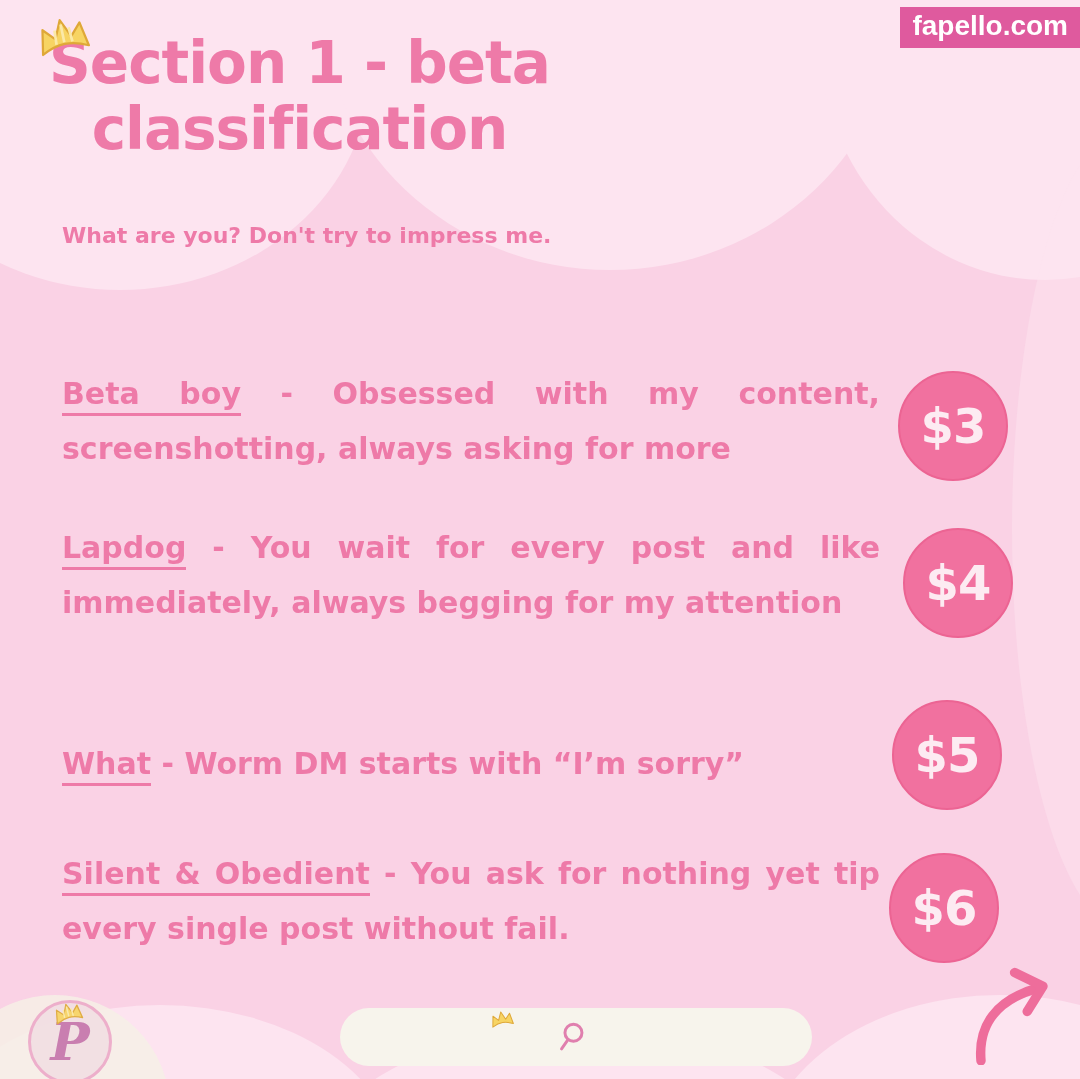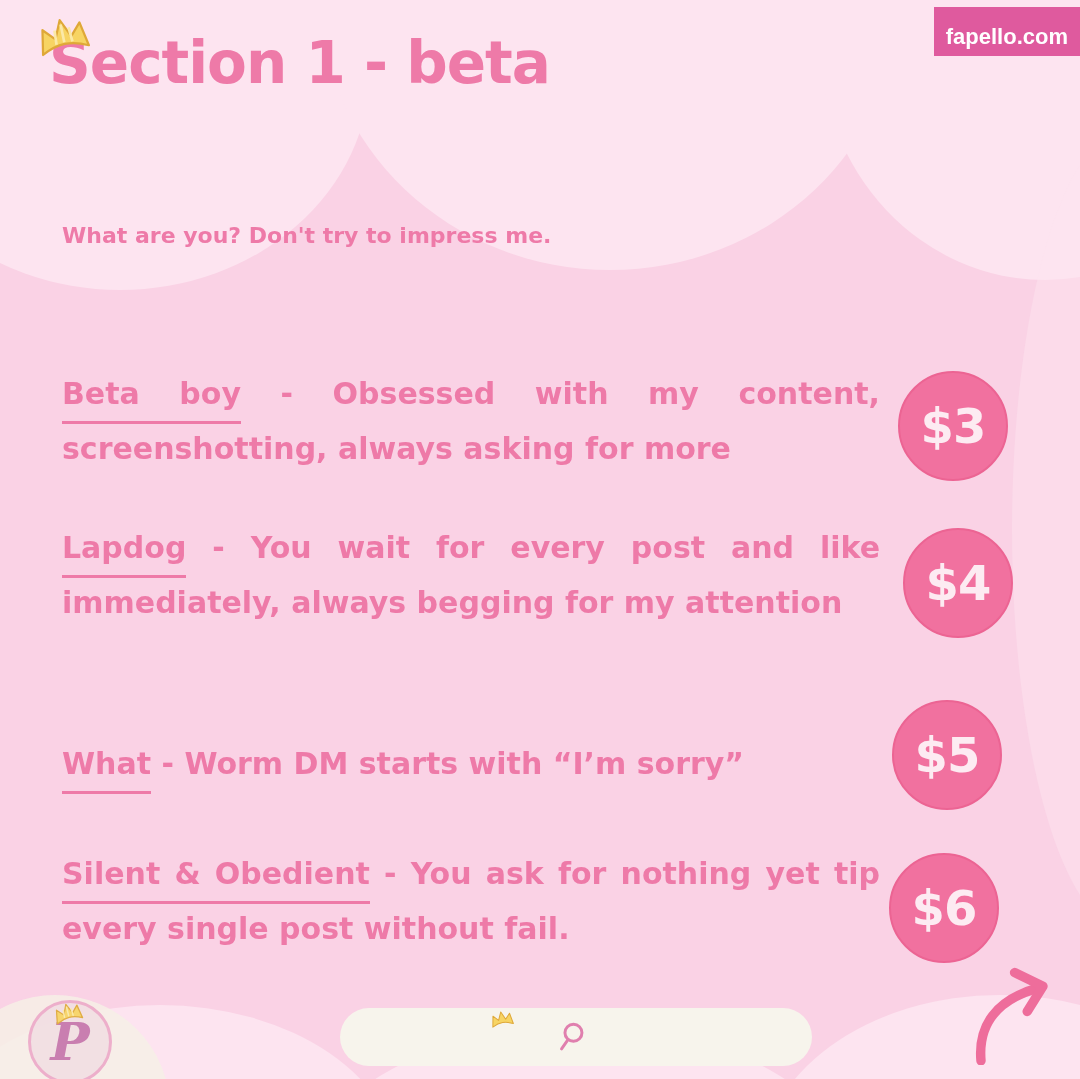--- a/index.html
+++ b/index.html
@@ -21,22 +21,22 @@
   .c-right-band { left: 1012px; top: 130px; width: 230px; height: 800px; opacity: .5; }
   .c-bot-left   { left: -80px;  top: 1005px; width: 480px; height: 330px; }
   .c-bot-mid    { left: 300px;  top: 1025px; width: 560px; height: 340px; }
   .c-bot-right  { left: 760px;  top: 995px;  width: 480px; height: 350px; }
   .c-bot-cream  { left: -60px;  top: 995px;  width: 230px; height: 230px; background:#f6f0e6; opacity:.85; }
 
   
   .watermark {
     position: absolute; top: 7px; right: 0;
     background: #df5a9e; color: #ffffff;
-    font-size: 22px; font-weight: bold;
-    padding: 17px 12px 6px 12px;
+    font-size: 28px; font-weight: bold;
+    padding: 3px 12px 6px 12px;
     font-family: "Liberation Sans", sans-serif;
   }
 
   
   .title {
     position: absolute; left: 27px; top: 30px; width: 545px;
     text-align: center;
     color: #ee7aa8;
     font-size: 58px; line-height: 66px;
     letter-spacing: -1px;
@@ -57,21 +57,21 @@
 
   
   .item {
     position: absolute; left: 62px; width: 818px;
     color: #ee7aa8;
     font-size: 30px; line-height: 55px;
     text-align: justify; text-align-last: left;
   }
   .item .term {
     border-bottom: 3px solid #ee7aa8;
-    padding-bottom: 10px;
+    padding-bottom: 2px;
   }
   .item-1 { top: 366px; }
   .item-2 { top: 520px; }
   .item-3 { top: 736px; width: 840px; text-align: left; }
   .item-4 { top: 846px; }
 
   
   .price {
     position: absolute; width: 110px; height: 110px;
     background: #f1719f;
@@ -142,20 +142,21 @@
 <div class="cloud c-bot-cream"></div>
 
 <div class="watermark">fapello.com</div>
 
 <svg class="title-crown" viewBox="0 0 60 44">
   <path d="M4 38 L9 11 L21 24 L30 4 L39 24 L51 11 L56 38 Q42 31 30 31 Q18 31 4 38 Z" fill="#f7d463" stroke="#dfa838" stroke-width="2.5" stroke-linejoin="round"></path>
   <path d="M22 14 L21 30 M30 9 L30 29 M38 14 L39 30" stroke="#fbe9a8" stroke-width="3" fill="none"></path>
 </svg>
 <div class="title">
   <div>Section 1 - beta</div>
+  <div>classification</div>
 </div>
 
 <div class="intro">
   <div>What are you? Don't try to impress me.</div>
 </div>
 
 <div class="item item-1">
   <span class="term">Beta boy</span>
   <span>- Obsessed with my content, screenshotting, always asking for more</span>
 </div>

